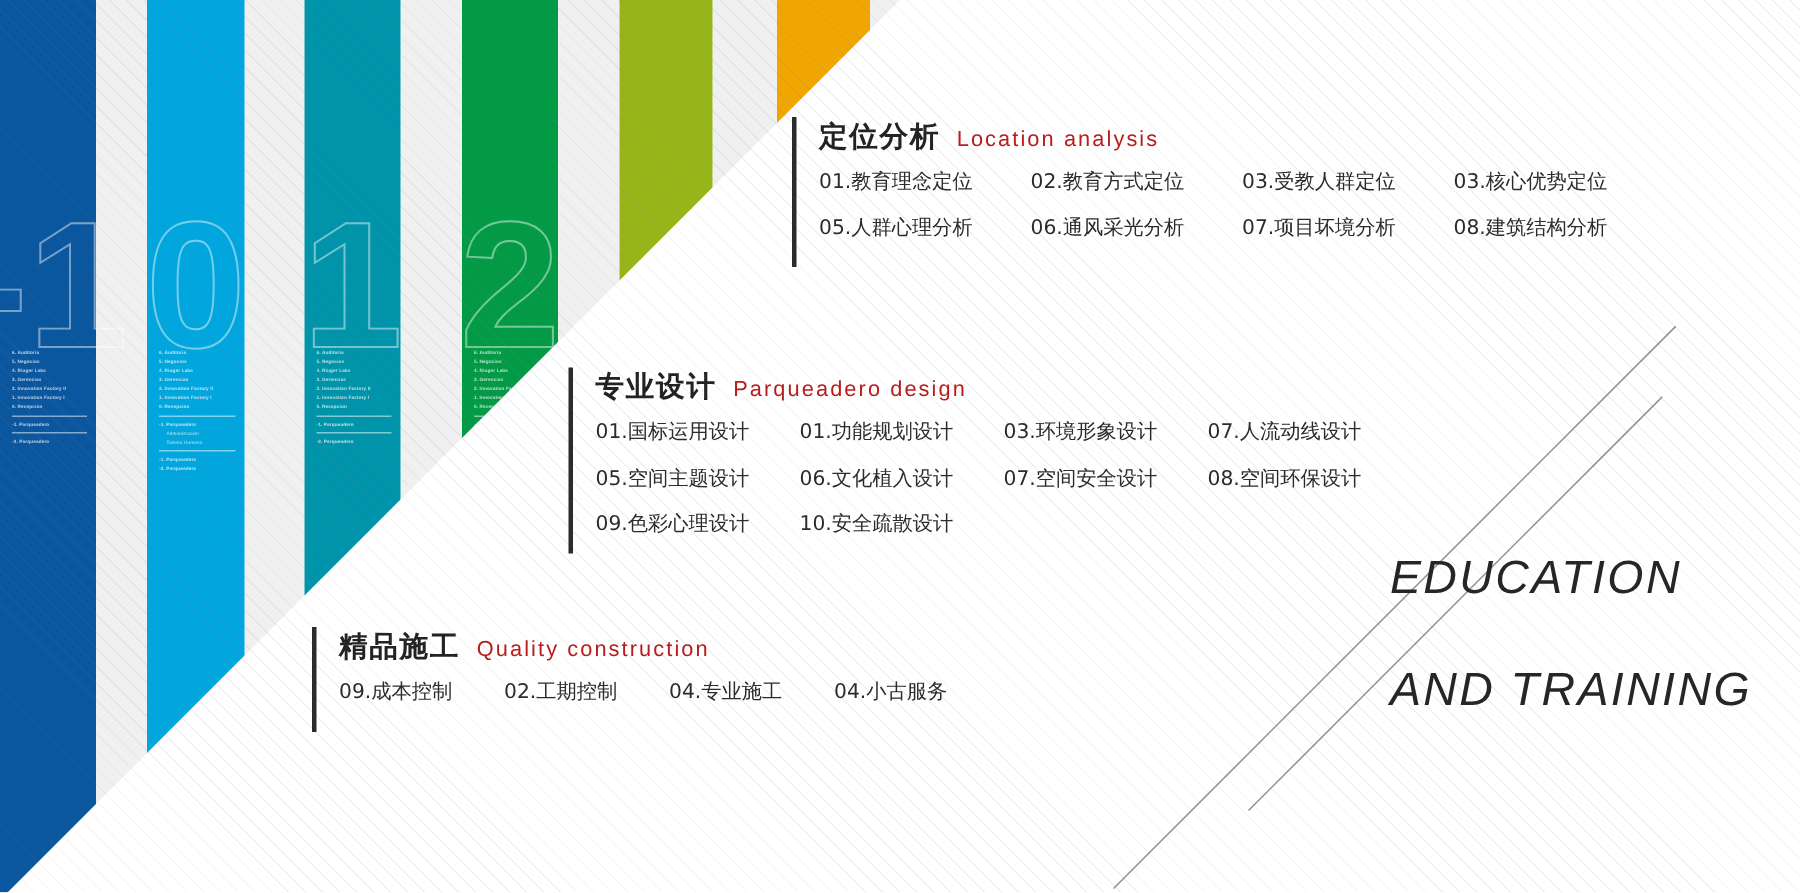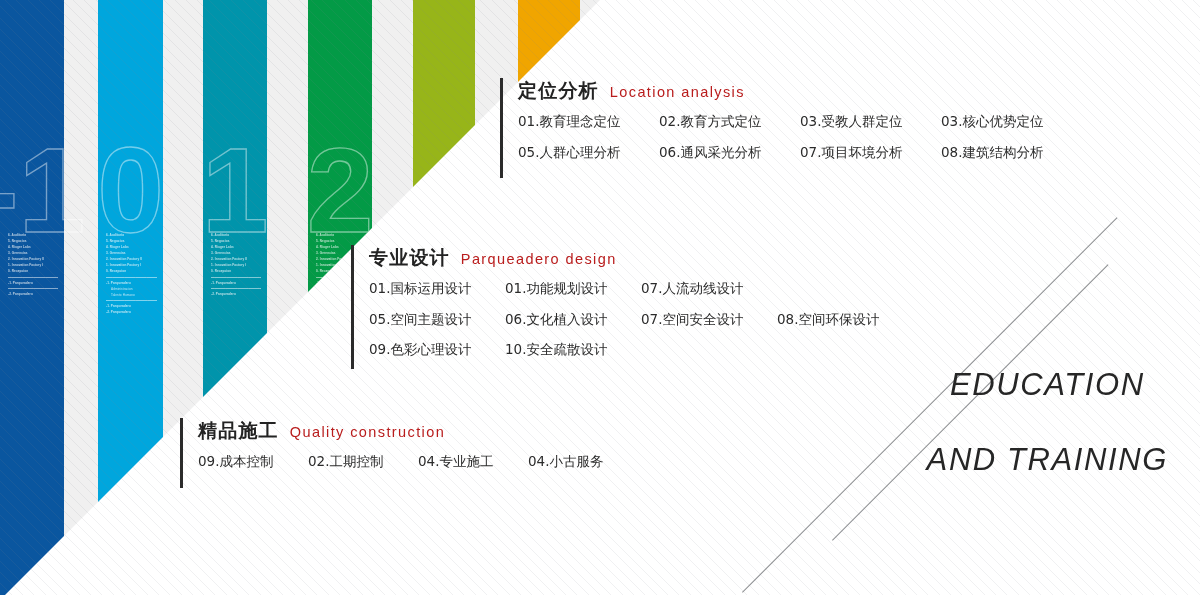--- a/index.html
+++ b/index.html
@@ -82,21 +82,21 @@
   
   .diagline {
     position:absolute;
     background:#8d8f92;
     height:1.1px;
     transform-origin:0 0;
     z-index:5;
   }
 
   
-  .section { position:absolute; z-index:7; }
+  .section { position:absolute; z-index:7;margin-left:28px; }
   .section .accentbar {
     position:absolute; left:0; top:0;
     width:3px;
     background:#2b2b2b;
   }
   .section .inner { padding-left:18px; }
   .section .hdr { display:flex; align-items:baseline; margin-bottom:2px; }
   .section .hdr .cn {
     font-size:19px; font-weight:700; color:#232323;
     letter-spacing:1.2px;
@@ -113,21 +113,21 @@
     padding:9px 0 8px 0;
     white-space:nowrap;
     font-family:"DejaVu Sans","Liberation Sans",sans-serif;
   }
 
   
   .brand {
     position:absolute;
     right:32px;
     bottom:78px;
-    text-align:center;
+    text-align:left;
     font-style:italic;
     font-weight:400;
     font-size:31px;
     line-height:1.22;
     letter-spacing:1.6px;
     color:#262626;
     z-index:7;
     font-family:"Liberation Sans",sans-serif;
     white-space:pre-line;
   }
@@ -248,20 +248,21 @@
     <div class="accentbar" style="height:124px;"></div>
     <div class="inner">
       <div class="hdr">
         <span class="cn">专业设计</span>
         <span class="en">Parqueadero design</span>
       </div>
       <div class="grid">
         <div class="row">
           <div class="cell" style="width:136px">01.国标运用设计</div>
           <div class="cell" style="width:136px">01.功能规划设计</div>
+          <div class="cell" style="width:136px">03.环境形象设计</div>
           <div class="cell" style="width:136px">07.人流动线设计</div>
         </div>
         <div class="row">
           <div class="cell" style="width:136px">05.空间主题设计</div>
           <div class="cell" style="width:136px">06.文化植入设计</div>
           <div class="cell" style="width:136px">07.空间安全设计</div>
           <div class="cell" style="width:136px">08.空间环保设计</div>
         </div>
         <div class="row">
           <div class="cell" style="width:136px">09.色彩心理设计</div>

